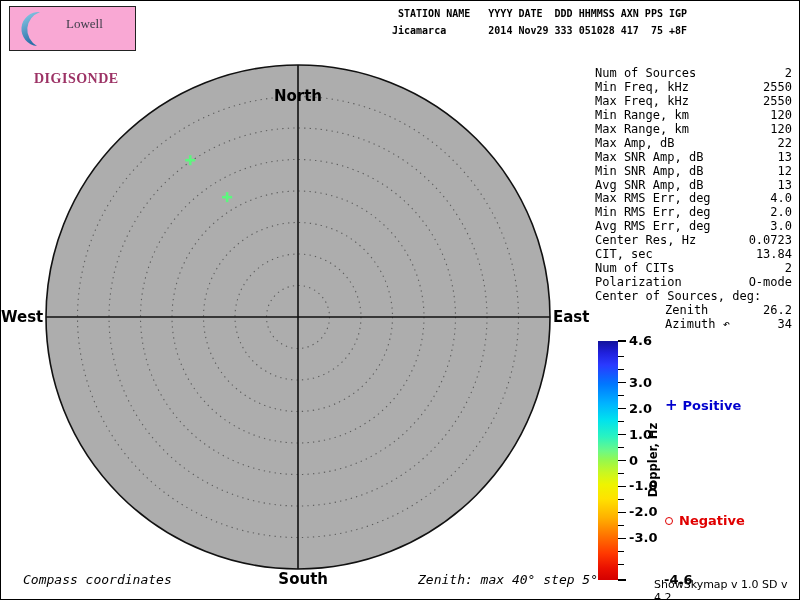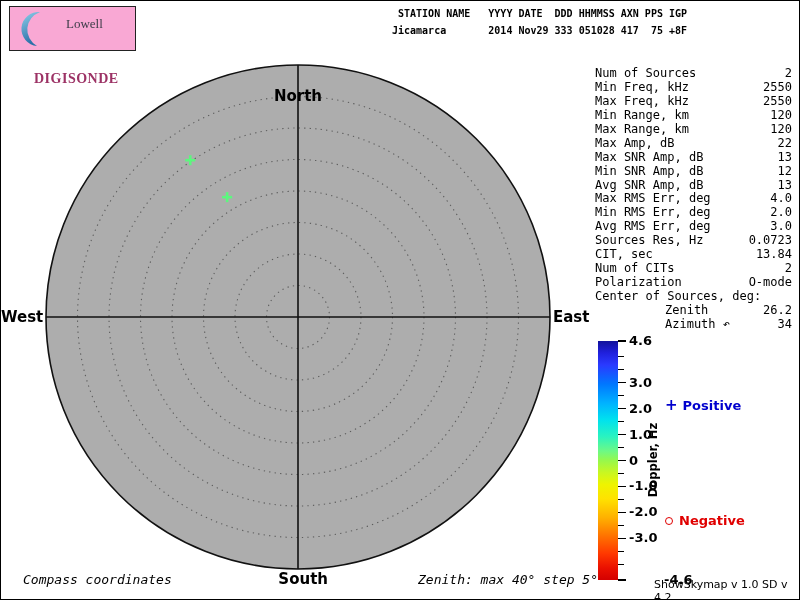--- a/index.html
+++ b/index.html
@@ -109,21 +109,21 @@
       <div class="srow"><span>Max Freq, kHz</span><span>2550</span></div>
       <div class="srow"><span>Min Range, km</span><span>120</span></div>
       <div class="srow"><span>Max Range, km</span><span>120</span></div>
       <div class="srow"><span>Max Amp, dB</span><span>22</span></div>
       <div class="srow"><span>Max SNR Amp, dB</span><span>13</span></div>
       <div class="srow"><span>Min SNR Amp, dB</span><span>12</span></div>
       <div class="srow"><span>Avg SNR Amp, dB</span><span>13</span></div>
       <div class="srow"><span>Max RMS Err, deg</span><span>4.0</span></div>
       <div class="srow"><span>Min RMS Err, deg</span><span>2.0</span></div>
       <div class="srow"><span>Avg RMS Err, deg</span><span>3.0</span></div>
-      <div class="srow"><span>Sources Res, Hz</span><span>0.0723</span></div>
+      <div class="srow"><span>Center Res, Hz</span><span>0.0723</span></div>
       <div class="srow"><span>CIT, sec</span><span>13.84</span></div>
       <div class="srow"><span>Num of CITs</span><span>2</span></div>
       <div class="srow"><span>Polarization</span><span>O-mode</span></div>
       <div class="srow"><span>Center of Sources, deg:</span><span></span></div>
       <div class="srow indent"><span>Zenith</span><span>26.2</span></div>
       <div class="srow indent"><span>Azimuth ↶</span><span>34</span></div>
     </div>
 
   <div class="cbar"></div>
   <div class="cbar-ticks">

